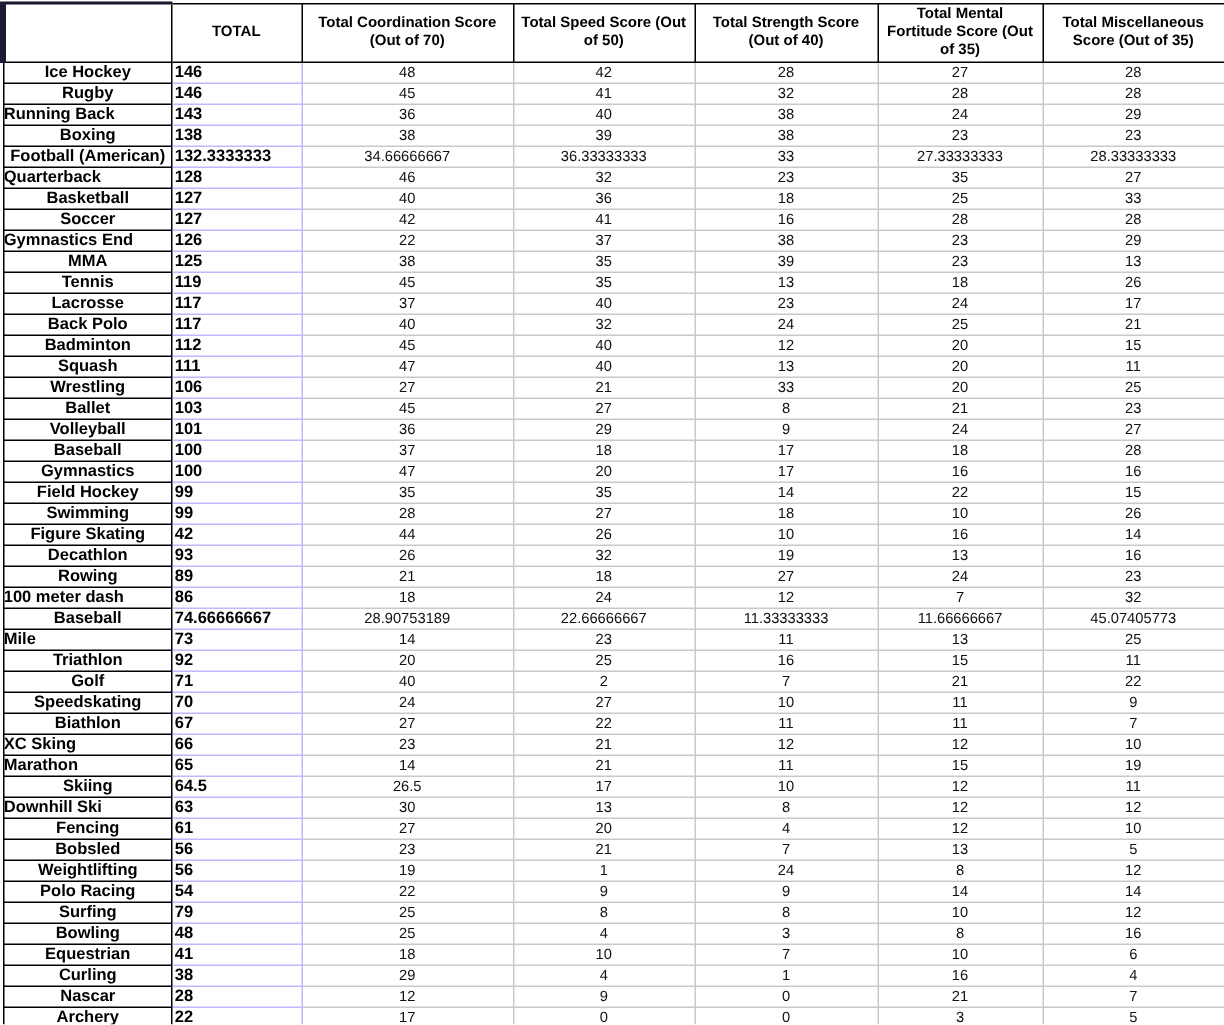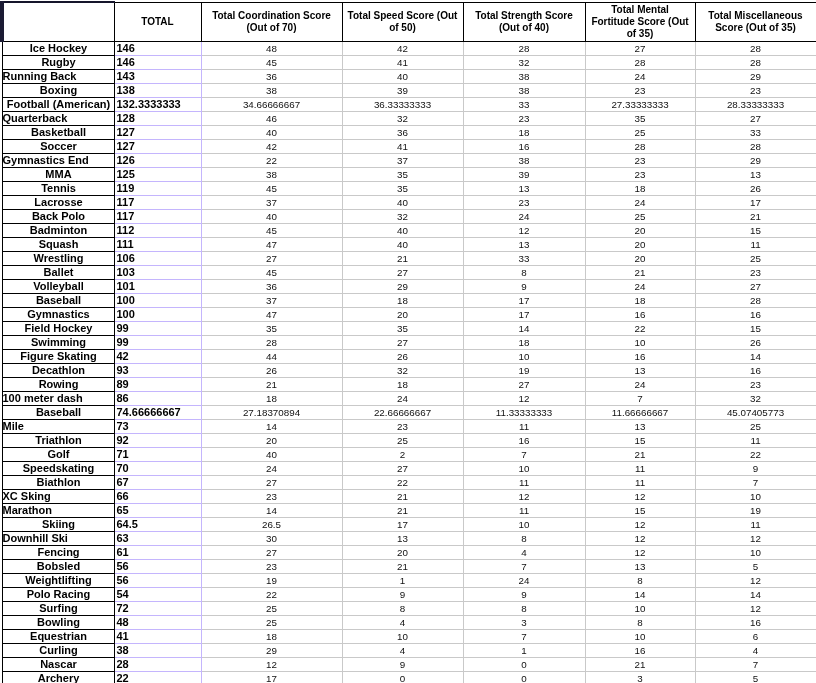--- a/index.html
+++ b/index.html
@@ -275,21 +275,21 @@
           <td class="total">86</td>
           <td class="score">18</td>
           <td class="score">24</td>
           <td class="score">12</td>
           <td class="score">7</td>
           <td class="score">32</td>
         </tr>
         <tr>
           <td class="name">Baseball</td>
           <td class="total">74.66666667</td>
-          <td class="score">27.18370894</td>
+          <td class="score">28.90753189</td>
           <td class="score">22.66666667</td>
           <td class="score">11.33333333</td>
           <td class="score">11.66666667</td>
           <td class="score">45.07405773</td>
         </tr>
         <tr>
           <td class="name indent">Mile</td>
           <td class="total">73</td>
           <td class="score">14</td>
           <td class="score">23</td>
@@ -400,21 +400,21 @@
           <td class="name">Polo Racing</td>
           <td class="total">54</td>
           <td class="score">22</td>
           <td class="score">9</td>
           <td class="score">9</td>
           <td class="score">14</td>
           <td class="score">14</td>
         </tr>
         <tr>
           <td class="name">Surfing</td>
-          <td class="total">72</td>
+          <td class="total">79</td>
           <td class="score">25</td>
           <td class="score">8</td>
           <td class="score">8</td>
           <td class="score">10</td>
           <td class="score">12</td>
         </tr>
         <tr>
           <td class="name">Bowling</td>
           <td class="total">48</td>
           <td class="score">25</td>

